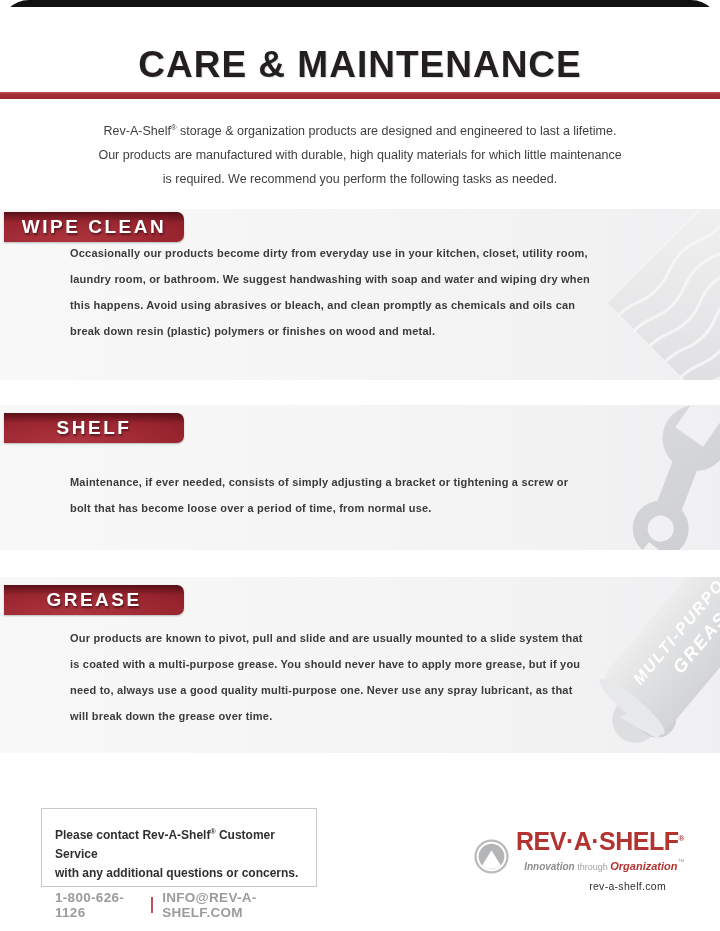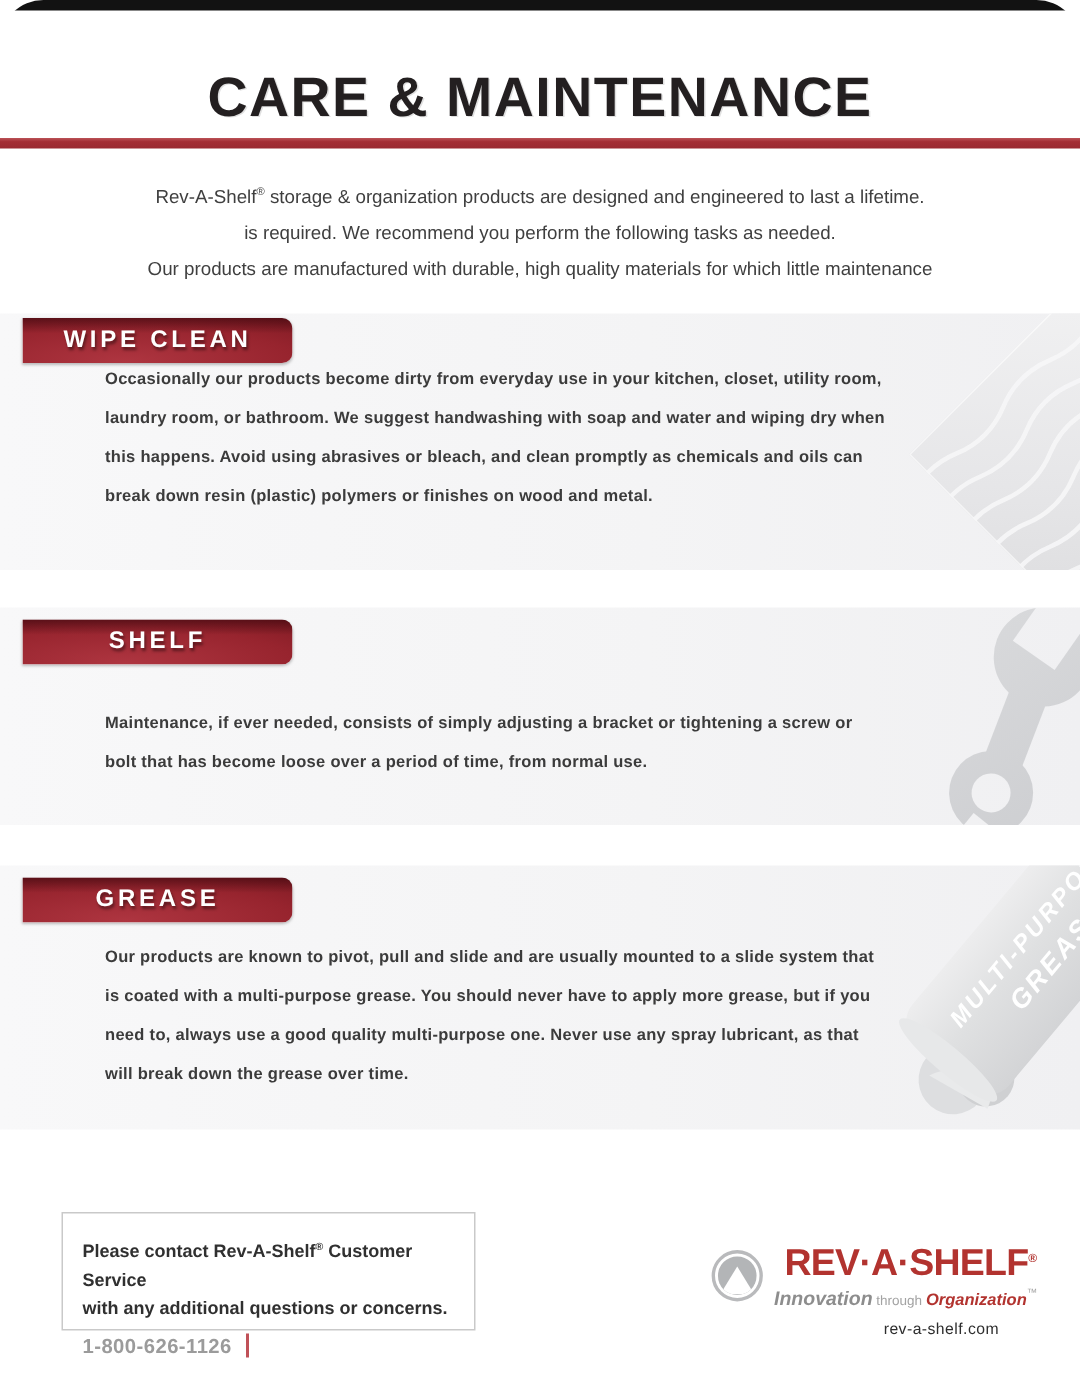--- a/index.html
+++ b/index.html
@@ -28,24 +28,24 @@
 
   .panel {
     position:absolute; left:0; width:720px; overflow:hidden;
     background:linear-gradient(90deg,#f8f8f9 0%,#f4f4f5 60%,#f0f0f2 100%);
   }
   .panel.s1 { top:209px; height:171px; }
   .panel.s2 { top:405px; height:145px; }
   .panel.s3 { top:577px; height:176px; }
 
   .ribbon {
-    position:absolute; left:15px; width:180px; height:30px;
+    position:absolute; left:4px; width:180px; height:30px;
     border-radius:0 7px 7px 0;
     display:flex; align-items:center; justify-content:center;
-    color:#ffffff; font-weight:bold; font-size:16px; letter-spacing:2.5px;
+    color:#ffffff; font-weight:bold; font-size:19px; letter-spacing:2.5px;
     background:
       linear-gradient(180deg, rgba(42,2,8,0.50) 0%, rgba(42,2,8,0) 34%),
       radial-gradient(150% 190% at 38% 96%, #ae3540 0%, #97242e 42%, #5c0c13 100%);
     text-shadow:1px 2px 2px rgba(0,0,0,0.45);
     box-shadow:0 1px 2px rgba(0,0,0,0.25);
   }
   .s1 .ribbon { top:3px; }
   .s2 .ribbon { top:8px; }
   .s3 .ribbon { top:8px; }
 
@@ -87,30 +87,30 @@
   .contact-box {
     position:absolute; left:41px; top:808px; width:276px; height:79px;
     border:1px solid #c9c9c9; background:#ffffff; padding:13px 0 0 13px;
   }
   .contact-box .cline { font-size:12px; font-weight:bold; color:#303030; line-height:19px; }
   .contact-box sup { font-size:7px; vertical-align:super; }
   .contact-row { margin-top:7px; display:flex; align-items:center; }
   .contact-phone, .contact-email { color:#9b9b9b; font-size:13.5px; font-weight:bold; letter-spacing:0.3px; }
   .contact-divider { display:inline-block; width:2px; height:16px; background:#c05158; margin:0 9px; }
 
-  .logo-block { position:absolute; left:474px; top:825px; display:flex; align-items:center; }
+  .logo-block { position:absolute; left:474px; top:825px; display:flex; align-items:flex-end; }
   .logo-mark { width:35px; height:35px; margin-right:7px; margin-top:2px; }
   .logo-textcol { display:flex; flex-direction:column; align-items:flex-end; }
   .logo-wordmark {
     font-size:25px; font-weight:bold; color:#b2332f; letter-spacing:-0.5px; line-height:27px;
     white-space:nowrap;
   }
   .logo-wordmark sup { font-size:8px; vertical-align:super; letter-spacing:0; }
   .logo-tagline { margin-top:1px; white-space:nowrap; line-height:11px; }
-  .tag-innovation { font-size:13px; font-style:italic; font-weight:bold; color:#8d8d8d; }
+  .tag-innovation { font-size:10px; font-style:italic; font-weight:bold; color:#8d8d8d; }
   .tag-through { font-size:9px; color:#a3a3a3; }
   .tag-organization { font-size:11px; font-style:italic; font-weight:bold; color:#b2332f; }
   .tag-tm { font-size:7px; color:#a3a3a3; vertical-align:super; }
 
   .website {
     position:absolute; top:880px; right:54px;
     font-size:10.5px; font-weight:normal; color:#2e2e2e; letter-spacing:0.3px;
   }
 </style>
 </head>
@@ -119,22 +119,22 @@
 <div class="page">
 
   <div class="topbar"></div>
 
   <div class="title">CARE &amp; MAINTENANCE</div>
 
   <div class="rule"></div>
 
   <div class="intro">
     <div class="iline"><span>Rev-A-Shelf</span><sup>®</sup><span> storage &amp; organization products are designed and engineered to last a lifetime.</span></div>
+    <div class="iline">Our products are manufactured with durable, high quality materials for which little maintenance</div>
     <div class="iline">is required. We recommend you perform the following tasks as needed.</div>
-    <div class="iline">Our products are manufactured with durable, high quality materials for which little maintenance</div>
   </div>
 
   <div class="panel s1">
     <div class="wipe-icon">
       <svg viewBox="0 0 150 150" xmlns="http://www.w3.org/2000/svg">
         <g fill="none" stroke="#f7f7f8" stroke-width="3" opacity="0.9">
           <path d="M22,-5 q9,22 0,44 q-9,22 0,44 q9,22 0,44 q-9,22 0,44"></path>
           <path d="M44,-5 q9,22 0,44 q-9,22 0,44 q9,22 0,44 q-9,22 0,44"></path>
           <path d="M66,-5 q9,22 0,44 q-9,22 0,44 q9,22 0,44 q-9,22 0,44"></path>
           <path d="M88,-5 q9,22 0,44 q-9,22 0,44 q9,22 0,44 q-9,22 0,44"></path>
@@ -194,20 +194,21 @@
     <div class="ribbon">GREASE</div>
     <div class="body-text">Our products are known to pivot, pull and slide and are usually mounted to a slide system that is coated with a multi-purpose grease. You should never have to apply more grease, but if you need to, always use a good quality multi-purpose one. Never use any spray lubricant, as that will break down the grease over time.</div>
   </div>
 
   <div class="contact-box">
     <div class="cline"><span>Please contact Rev-A-Shelf</span><sup>®</sup><span> Customer Service</span></div>
     <div class="cline">with any additional questions or concerns.</div>
     <div class="contact-row">
       <span class="contact-phone">1-800-626-1126</span>
       <span class="contact-divider"></span>
+      <span class="contact-email">INFO@REV-A-SHELF.COM</span>
     </div>
   </div>
 
   <div class="logo-block">
     <div class="logo-mark">
       <svg viewBox="0 0 34 34" width="35" height="35" xmlns="http://www.w3.org/2000/svg">
         <defs>
           <clipPath id="discClip">
               <circle cx="17" cy="17" r="12.5"></circle>
             </clipPath>

